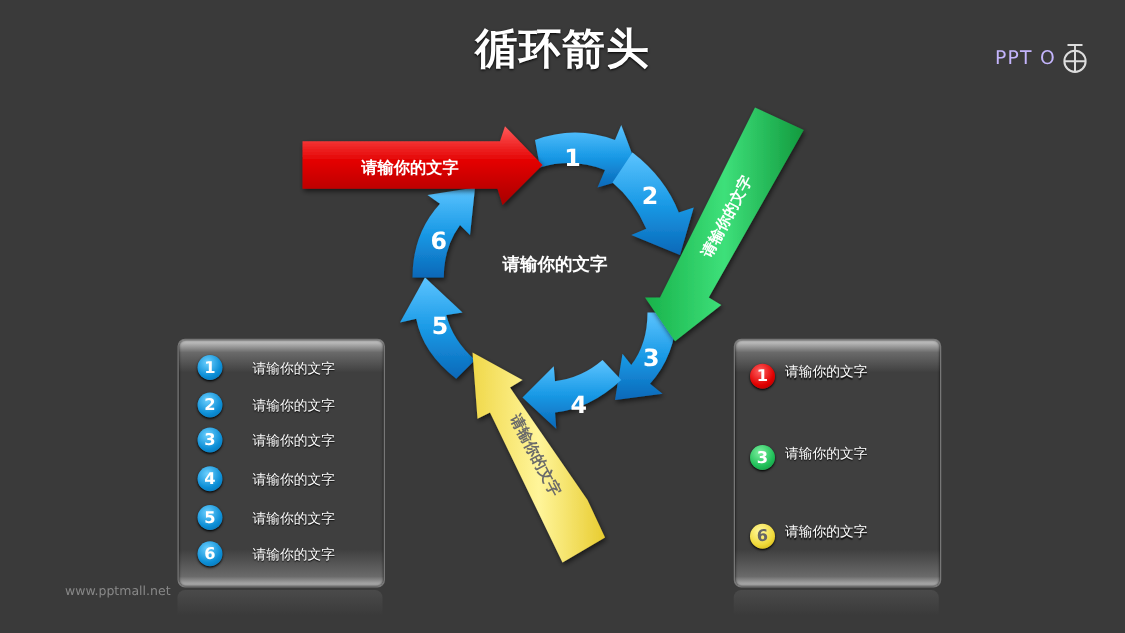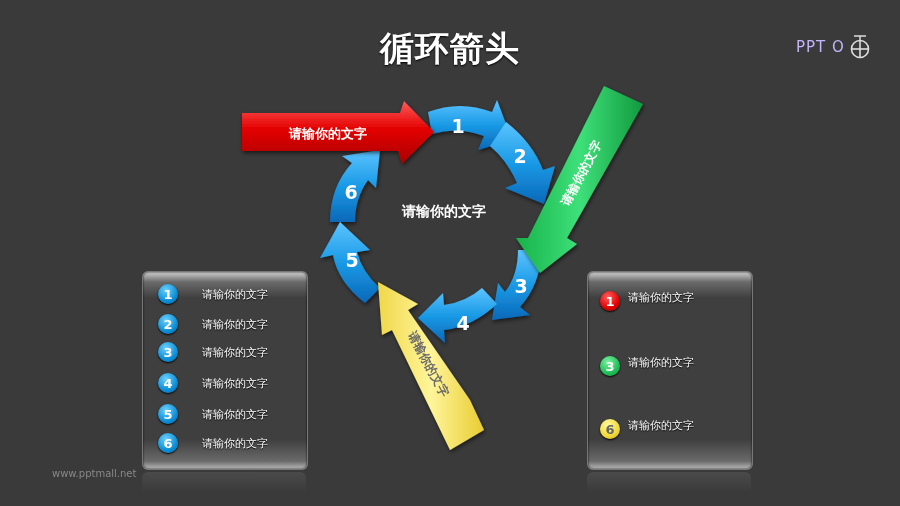--- a/index.html
+++ b/index.html
@@ -1,17 +1,17 @@
 <!DOCTYPE html>
 <html><head>
 <meta charset="utf-8">
 <style>
   html, body { margin:0; padding:0; }
   body { width:900px; height:506px; background:#3a3a3a; position:relative; overflow:hidden; font-family:"DejaVu Sans", "Liberation Sans", sans-serif; }
-  .title { position:absolute; left:0; width:900px; top:26px; text-align:center; color:#fff; font-size:34px; font-weight:bold; letter-spacing:1px; text-shadow:0 1px 2px #000; }
+  .title { position:absolute; left:0; width:900px; top:16px; text-align:center; color:#fff; font-size:34px; font-weight:bold; letter-spacing:1px; text-shadow:0 1px 2px #000; }
   .logo { position:absolute; left:796px; top:34px; color:#c4b5fd; font-size:15px; letter-spacing:1px; font-family:"DejaVu Sans", sans-serif; }
   .watermark { position:absolute; left:52px; top:468px; color:#888; font-size:10px; }
   svg.diagram { position:absolute; left:0; top:0; }
   .panel { position:absolute; border-radius:6px; border:1px solid #777;
     background: linear-gradient(#cfcfcf 0px, #6a6a6a 10px, #3f3f3f 26px, #3f3f3f 85%, #6a6a6a 96%, #bbb 100%);
     box-shadow: 0 0 2px #000 inset; }
   .panel-left { left:142px; top:271px; width:164px; height:197px; }
   .panel-right { left:587px; top:271px; width:164px; height:197px; }
   .reflect { position:absolute; border-radius:6px; background:linear-gradient(#555, #3a3a3a 60%); opacity:0.6; }
   .item { position:absolute; display:flex; align-items:center; }

